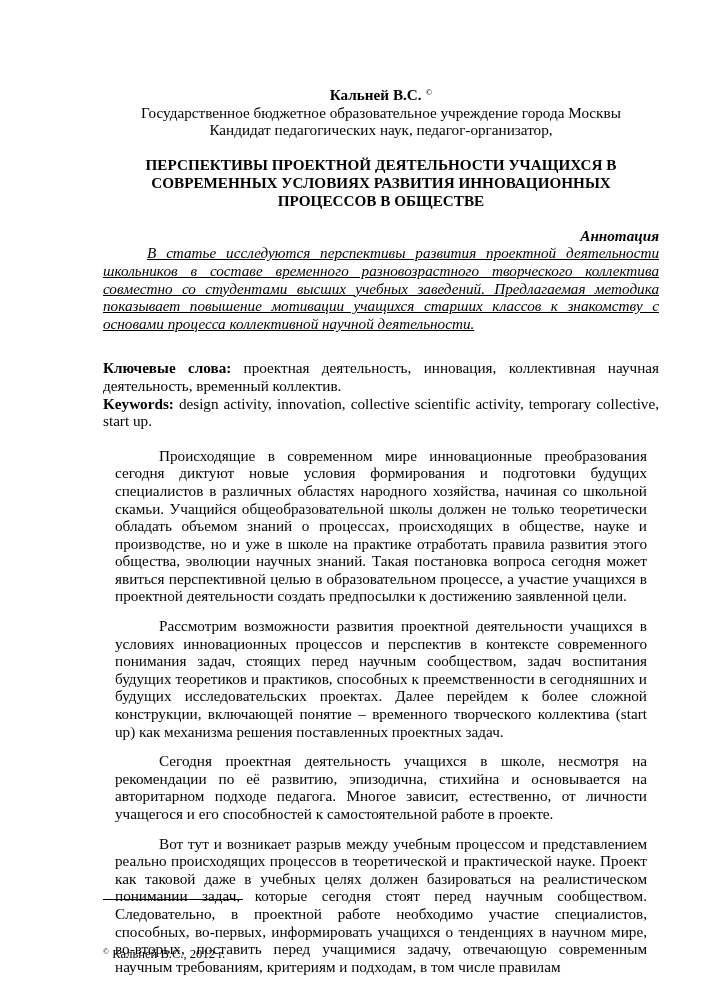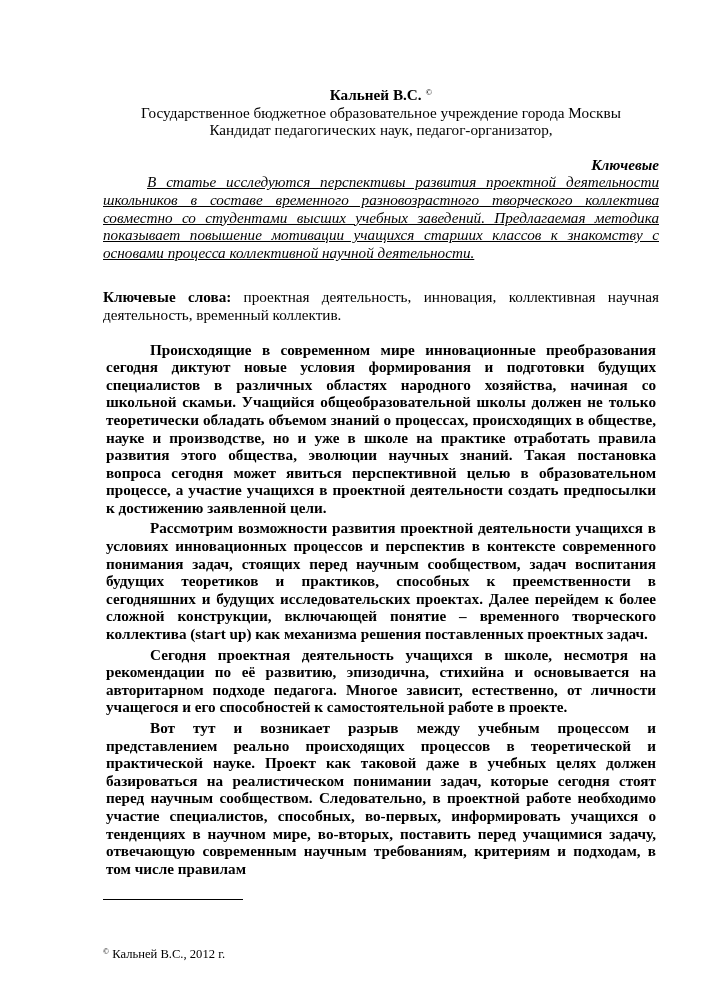--- a/index.html
+++ b/index.html
@@ -10,41 +10,43 @@
   .center { text-align: center; font-family: Liberation Serif, serif; }
   .author { font-weight: bold; }
   .author sup { font-size: 9px; font-weight: normal; vertical-align: top; position: relative; top: -2px; }
   .title { font-weight: bold; text-align: center; margin-top: 17px; line-height: 18px; }
   .annot-head { text-align: right; font-weight: bold; font-style: italic; margin-top: 17px; }
   .annot { font-style: italic; text-align: justify; text-indent: 44px; text-decoration: underline; }
   .kw { text-align: justify; margin-top: 27px; }
   .kw b { font-weight: bold; }
   .kw-en { text-align: justify; }
   .body { margin-top: 17px; }
-  .body p { margin: 3px; text-indent: 44px; text-align: justify; font-weight: bold; }
+  .body p { margin: 12px; text-indent: 44px; text-align: justify; }
   .fn-rule { position: absolute; left: 103px; top: 899px; width: 140px; height: 1px; background: #000; }
   .fn { position: absolute; left: 103px; top: 947px; font-size: 12.6px; }
   .fn sup { font-size: 8px; vertical-align: top; }
 </style>
 </head>
 <body>
 
 <div class="page">
   <div class="center author">
     <span>Кальней В.С.</span>
     <sup>©</sup>
   </div>
   <div class="center">Государственное бюджетное образовательное учреждение города Москвы</div>
   <div class="center">Кандидат педагогических наук, педагог-организатор,</div>
 
+  <div class="title">ПЕРСПЕКТИВЫ ПРОЕКТНОЙ ДЕЯТЕЛЬНОСТИ УЧАЩИХСЯ В СОВРЕМЕННЫХ УСЛОВИЯХ РАЗВИТИЯ ИННОВАЦИОННЫХ ПРОЦЕССОВ В ОБЩЕСТВЕ</div>
 
-  <div class="annot-head">Ключевые</div>
+  <div class="annot-head">Аннотация</div>
   <div class="annot">В статье исследуются перспективы развития проектной деятельности школьников в составе временного разновозрастного творческого коллектива совместно со студентами высших учебных заведений. Предлагаемая методика показывает повышение мотивации учащихся старших классов к знакомству с основами процесса коллективной научной деятельности.</div>
 
   <div class="kw"><b>Ключевые слова:</b><span> проектная деятельность, инновация, коллективная научная деятельность, временный коллектив.</span></div>
+  <div class="kw-en"><b>Keywords:</b><span> design activity, innovation, collective scientific activity, temporary collective, start up.</span></div>
 
   <div class="body">
     <p>Происходящие в современном мире инновационные преобразования сегодня диктуют новые условия формирования и подготовки будущих специалистов в различных областях народного хозяйства, начиная со школьной скамьи. Учащийся общеобразовательной школы должен не только теоретически обладать объемом знаний о процессах, происходящих в обществе, науке и производстве, но и уже в школе на практике отработать правила развития этого общества, эволюции научных знаний. Такая постановка вопроса сегодня может явиться перспективной целью в образовательном процессе, а участие учащихся в проектной деятельности создать предпосылки к достижению заявленной цели.</p>
     <p>Рассмотрим возможности развития проектной деятельности учащихся в условиях инновационных процессов и перспектив в контексте современного понимания задач, стоящих перед научным сообществом, задач воспитания будущих теоретиков и практиков, способных к преемственности в сегодняшних и будущих исследовательских проектах. Далее перейдем к более сложной конструкции, включающей понятие – временного творческого коллектива (start up) как механизма решения поставленных проектных задач.</p>
     <p>Сегодня проектная деятельность учащихся в школе, несмотря на рекомендации по её развитию, эпизодична, стихийна и основывается на авторитарном подходе педагога. Многое зависит, естественно, от личности учащегося и его способностей к самостоятельной работе в проекте.</p>
     <p>Вот тут и возникает разрыв между учебным процессом и представлением реально происходящих процессов в теоретической и практической науке. Проект как таковой даже в учебных целях должен базироваться на реалистическом понимании задач, которые сегодня стоят перед научным сообществом. Следовательно, в проектной работе необходимо участие специалистов, способных, во-первых, информировать учащихся о тенденциях в научном мире, во-вторых, поставить перед учащимися задачу, отвечающую современным научным требованиям, критериям и подходам, в том числе правилам</p>
   </div>
 </div>
 
 <div class="fn-rule"></div>

